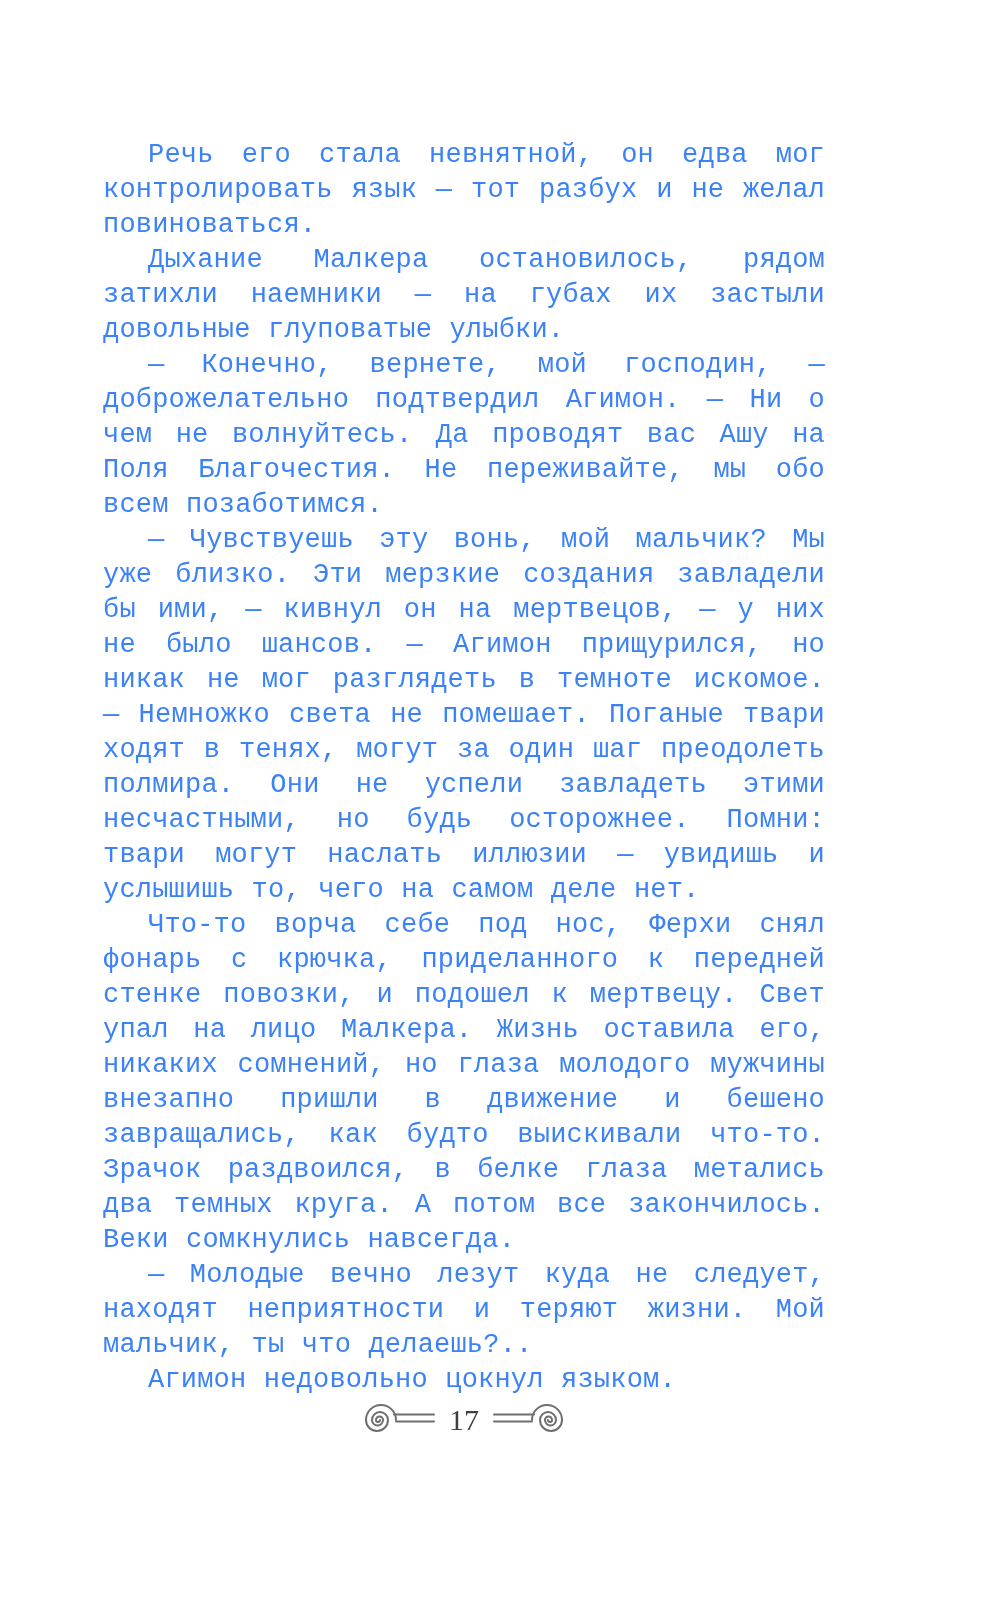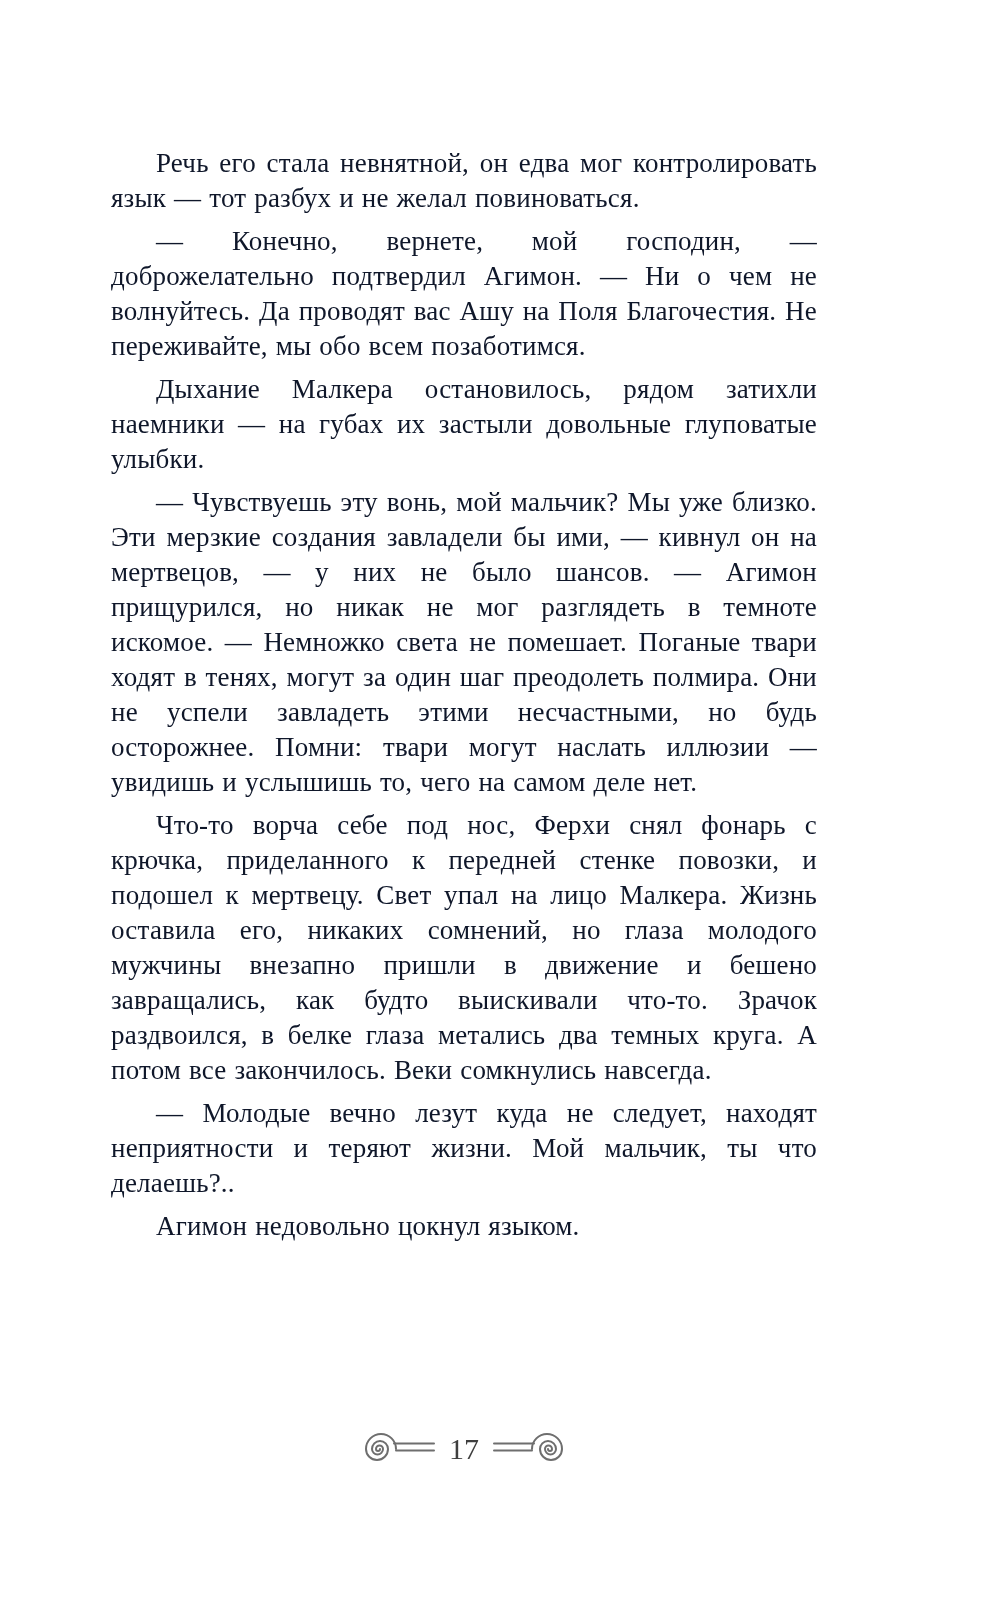--- a/index.html
+++ b/index.html
@@ -19,39 +19,39 @@
     inset: 0;
     background: #ffffff;
   }
   .text-block {
     position: absolute;
     left: 103px;
     top: 138px;
     width: 722px;
   }
   .para {
-    margin: 8px;
+    margin: 0;
     text-indent: 45px;
     text-align: justify;
     font-size: 27px;
     line-height: 35px;
-    color: #0f172a;
+    color: #3b82f6;
     letter-spacing: 0.2px;
     word-spacing: 1px;
+    font-family: Liberation Mono, monospace;
   }
   .page-footer {
     position: absolute;
     left: 103px;
     top: 1402px;
     width: 722px;
     display: flex;
     align-items: flex-start;
     justify-content: center;
     gap: 8px;
-    margin-top: 29px;
   }
   .ornament {
     width: 72px;
     height: 36px;
     display: block;
   }
   .ornament path,
   .ornament line {
     fill: none;
     stroke: #6e6e6e;
@@ -69,22 +69,22 @@
     text-align: center;
   }
 </style>
 </head>
 <body>
 
 <div class="book-page">
 
   <div class="text-block">
     <p class="para">Речь его стала невнятной, он едва мог контролировать язык — тот разбух и не желал повиноваться.</p>
+    <p class="para">Дыхание Малкера остановилось, рядом затихли наемники — на губах их застыли довольные глуповатые улыбки.</p>
     <p class="para">— Конечно, вернете, мой господин, — доброжелательно подтвердил Агимон. — Ни о чем не волнуйтесь. Да проводят вас Ашу на Поля Благочестия. Не переживайте, мы обо всем позаботимся.</p>
-    <p class="para">Дыхание Малкера остановилось, рядом затихли наемники — на губах их застыли довольные глуповатые улыбки.</p>
     <p class="para">— Чувствуешь эту вонь, мой мальчик? Мы уже близко. Эти мерзкие создания завладели бы ими, — кивнул он на мертвецов, — у них не было шансов. — Агимон прищурился, но никак не мог разглядеть в темноте искомое. — Немножко света не помешает. Поганые твари ходят в тенях, могут за один шаг преодолеть полмира. Они не успели завладеть этими несчастными, но будь осторожнее. Помни: твари могут наслать иллюзии — увидишь и услышишь то, чего на самом деле нет.</p>
     <p class="para">Что-то ворча себе под нос, Ферхи снял фонарь с крючка, приделанного к передней стенке повозки, и подошел к мертвецу. Свет упал на лицо Малкера. Жизнь оставила его, никаких сомнений, но глаза молодого мужчины внезапно пришли в движение и бешено завращались, как будто выискивали что-то. Зрачок раздвоился, в белке глаза метались два темных круга. А потом все закончилось. Веки сомкнулись навсегда.</p>
     <p class="para">— Молодые вечно лезут куда не следует, находят неприятности и теряют жизни. Мой мальчик, ты что делаешь?..</p>
     <p class="para">Агимон недовольно цокнул языком.</p>
   </div>
 
   <div class="page-footer">
     <svg class="ornament" viewBox="0 0 72 36" xmlns="http://www.w3.org/2000/svg" aria-hidden="true">
       <path d="M 33 18 A 15 15 0 0 0 3 18 A 11 11 0 0 0 25 18 A 8 8 0 0 0 9 18 A 5.5 5.5 0 0 0 20 18 A 3.5 3.5 0 0 0 13 18 A 2 2 0 0 0 17 18"></path>
       <line x1="31" y1="12.5" x2="71" y2="12.5"></line>

